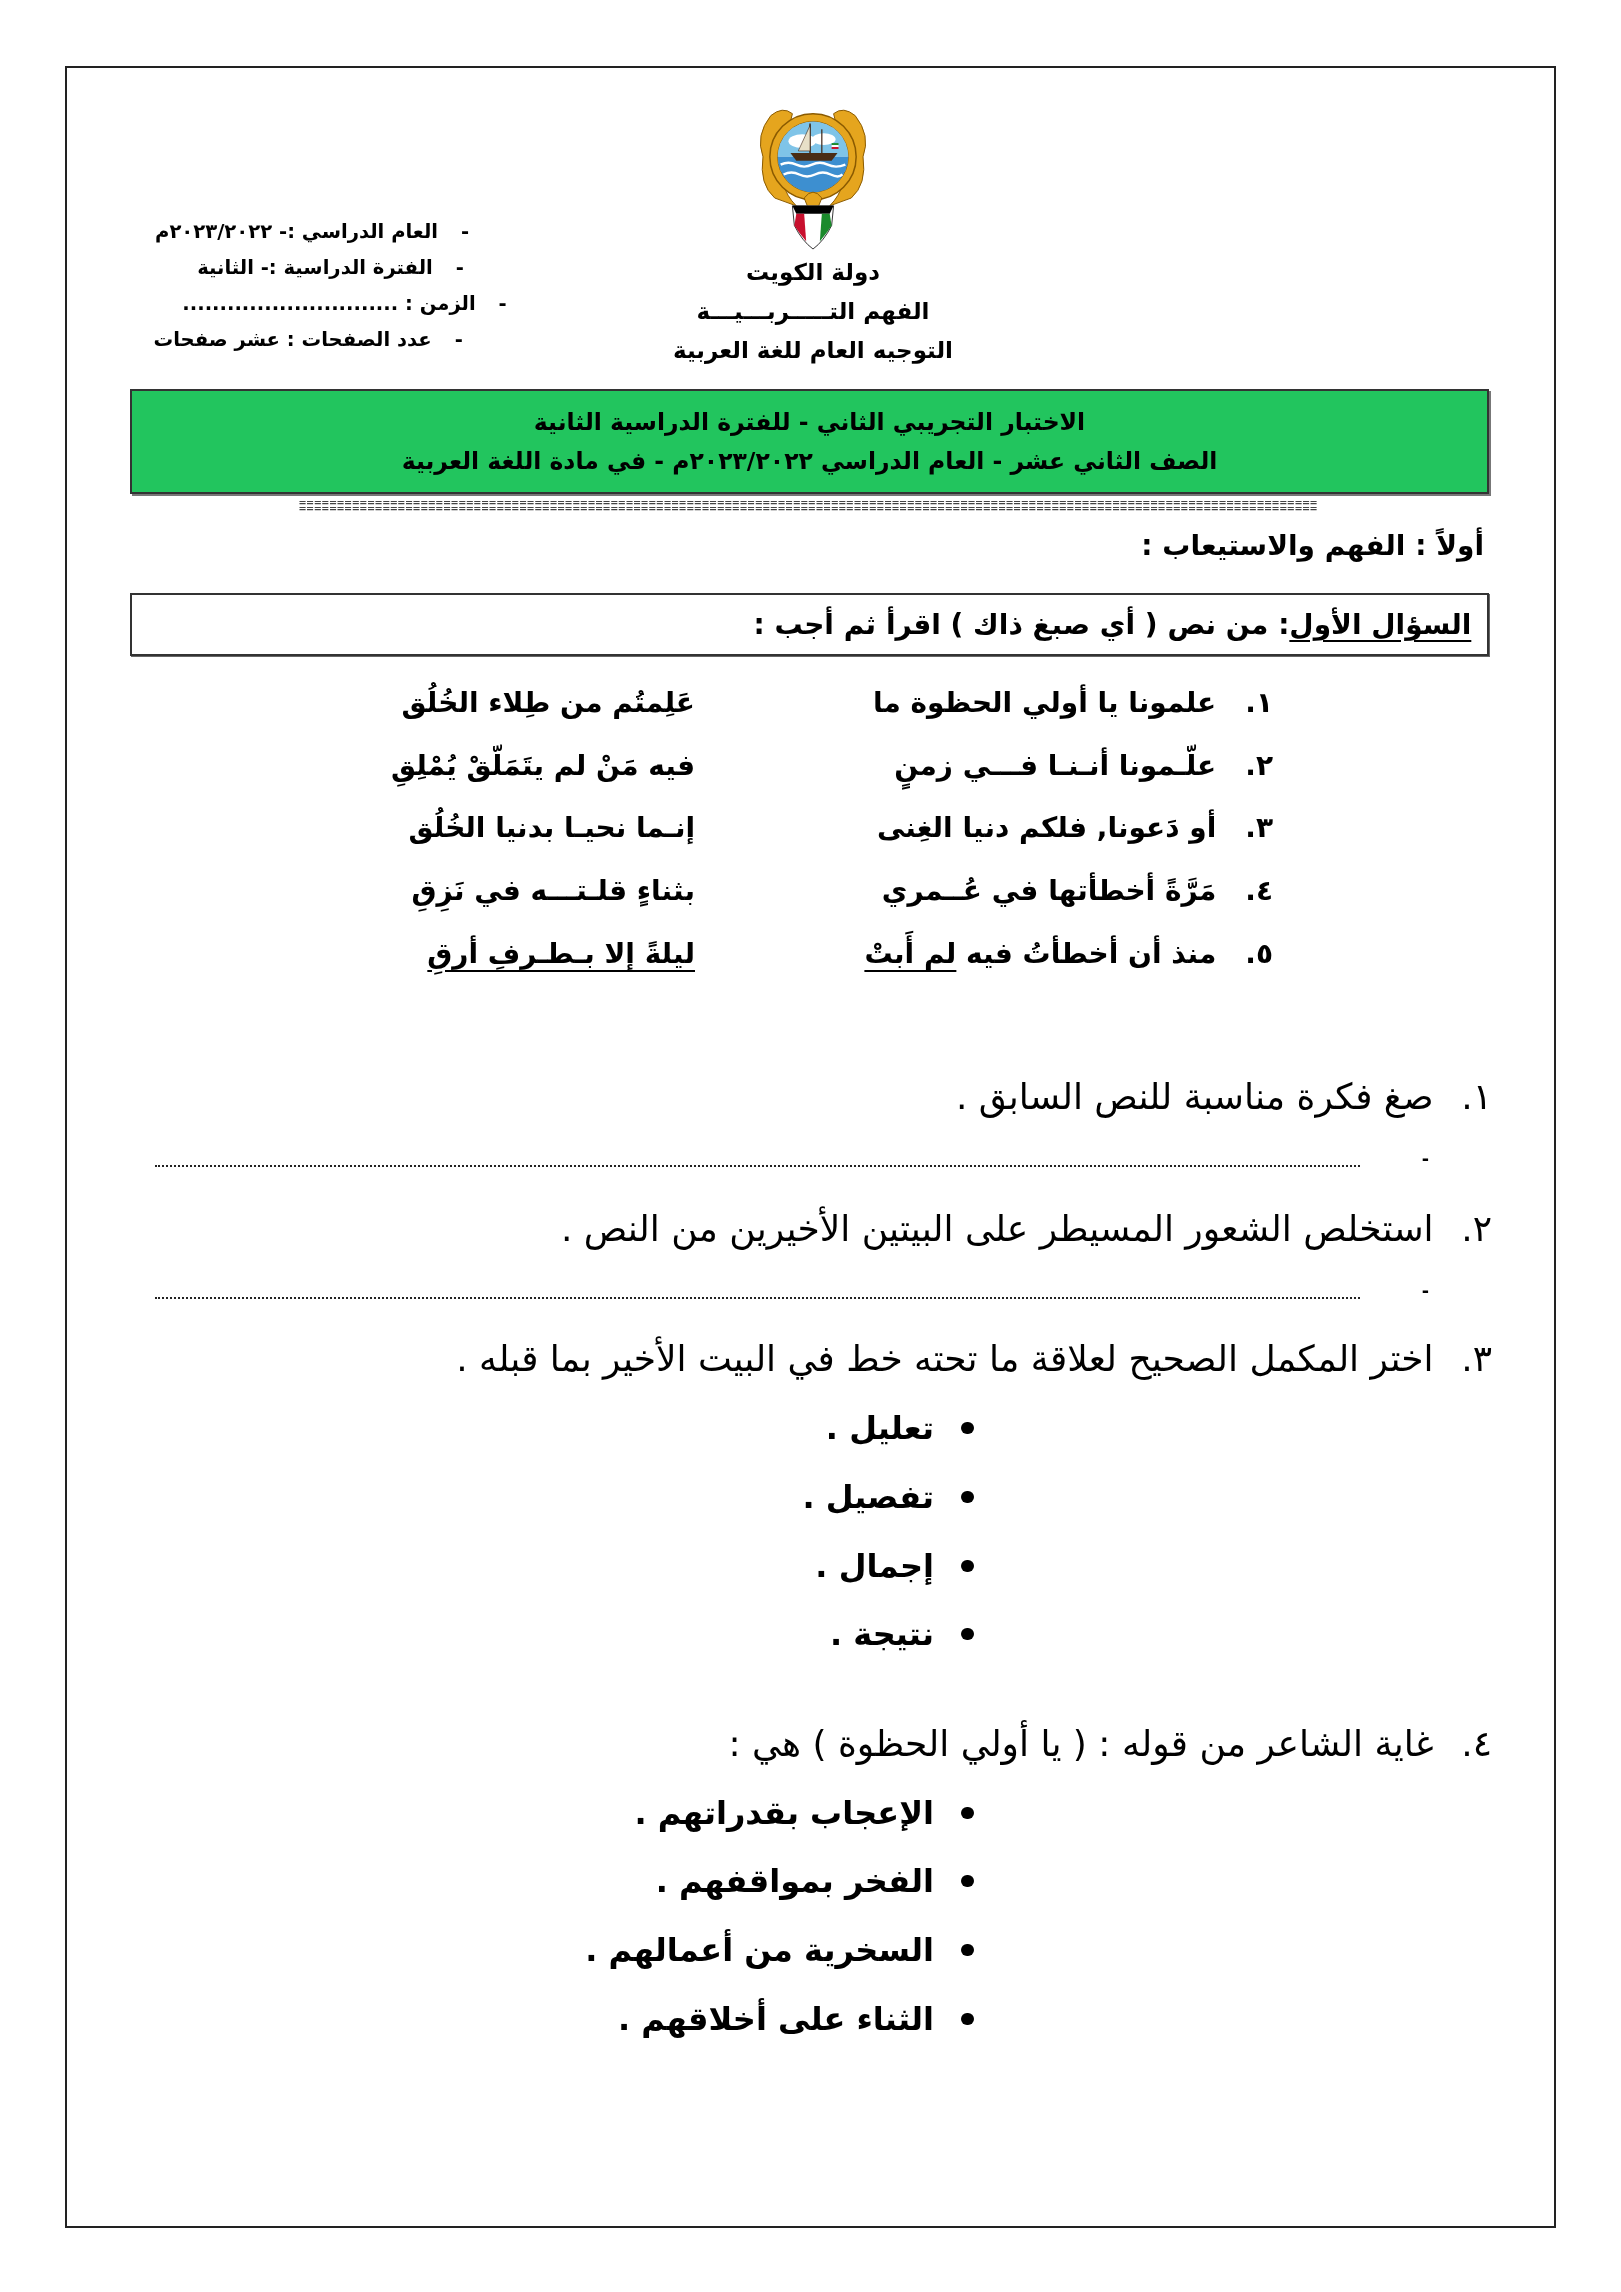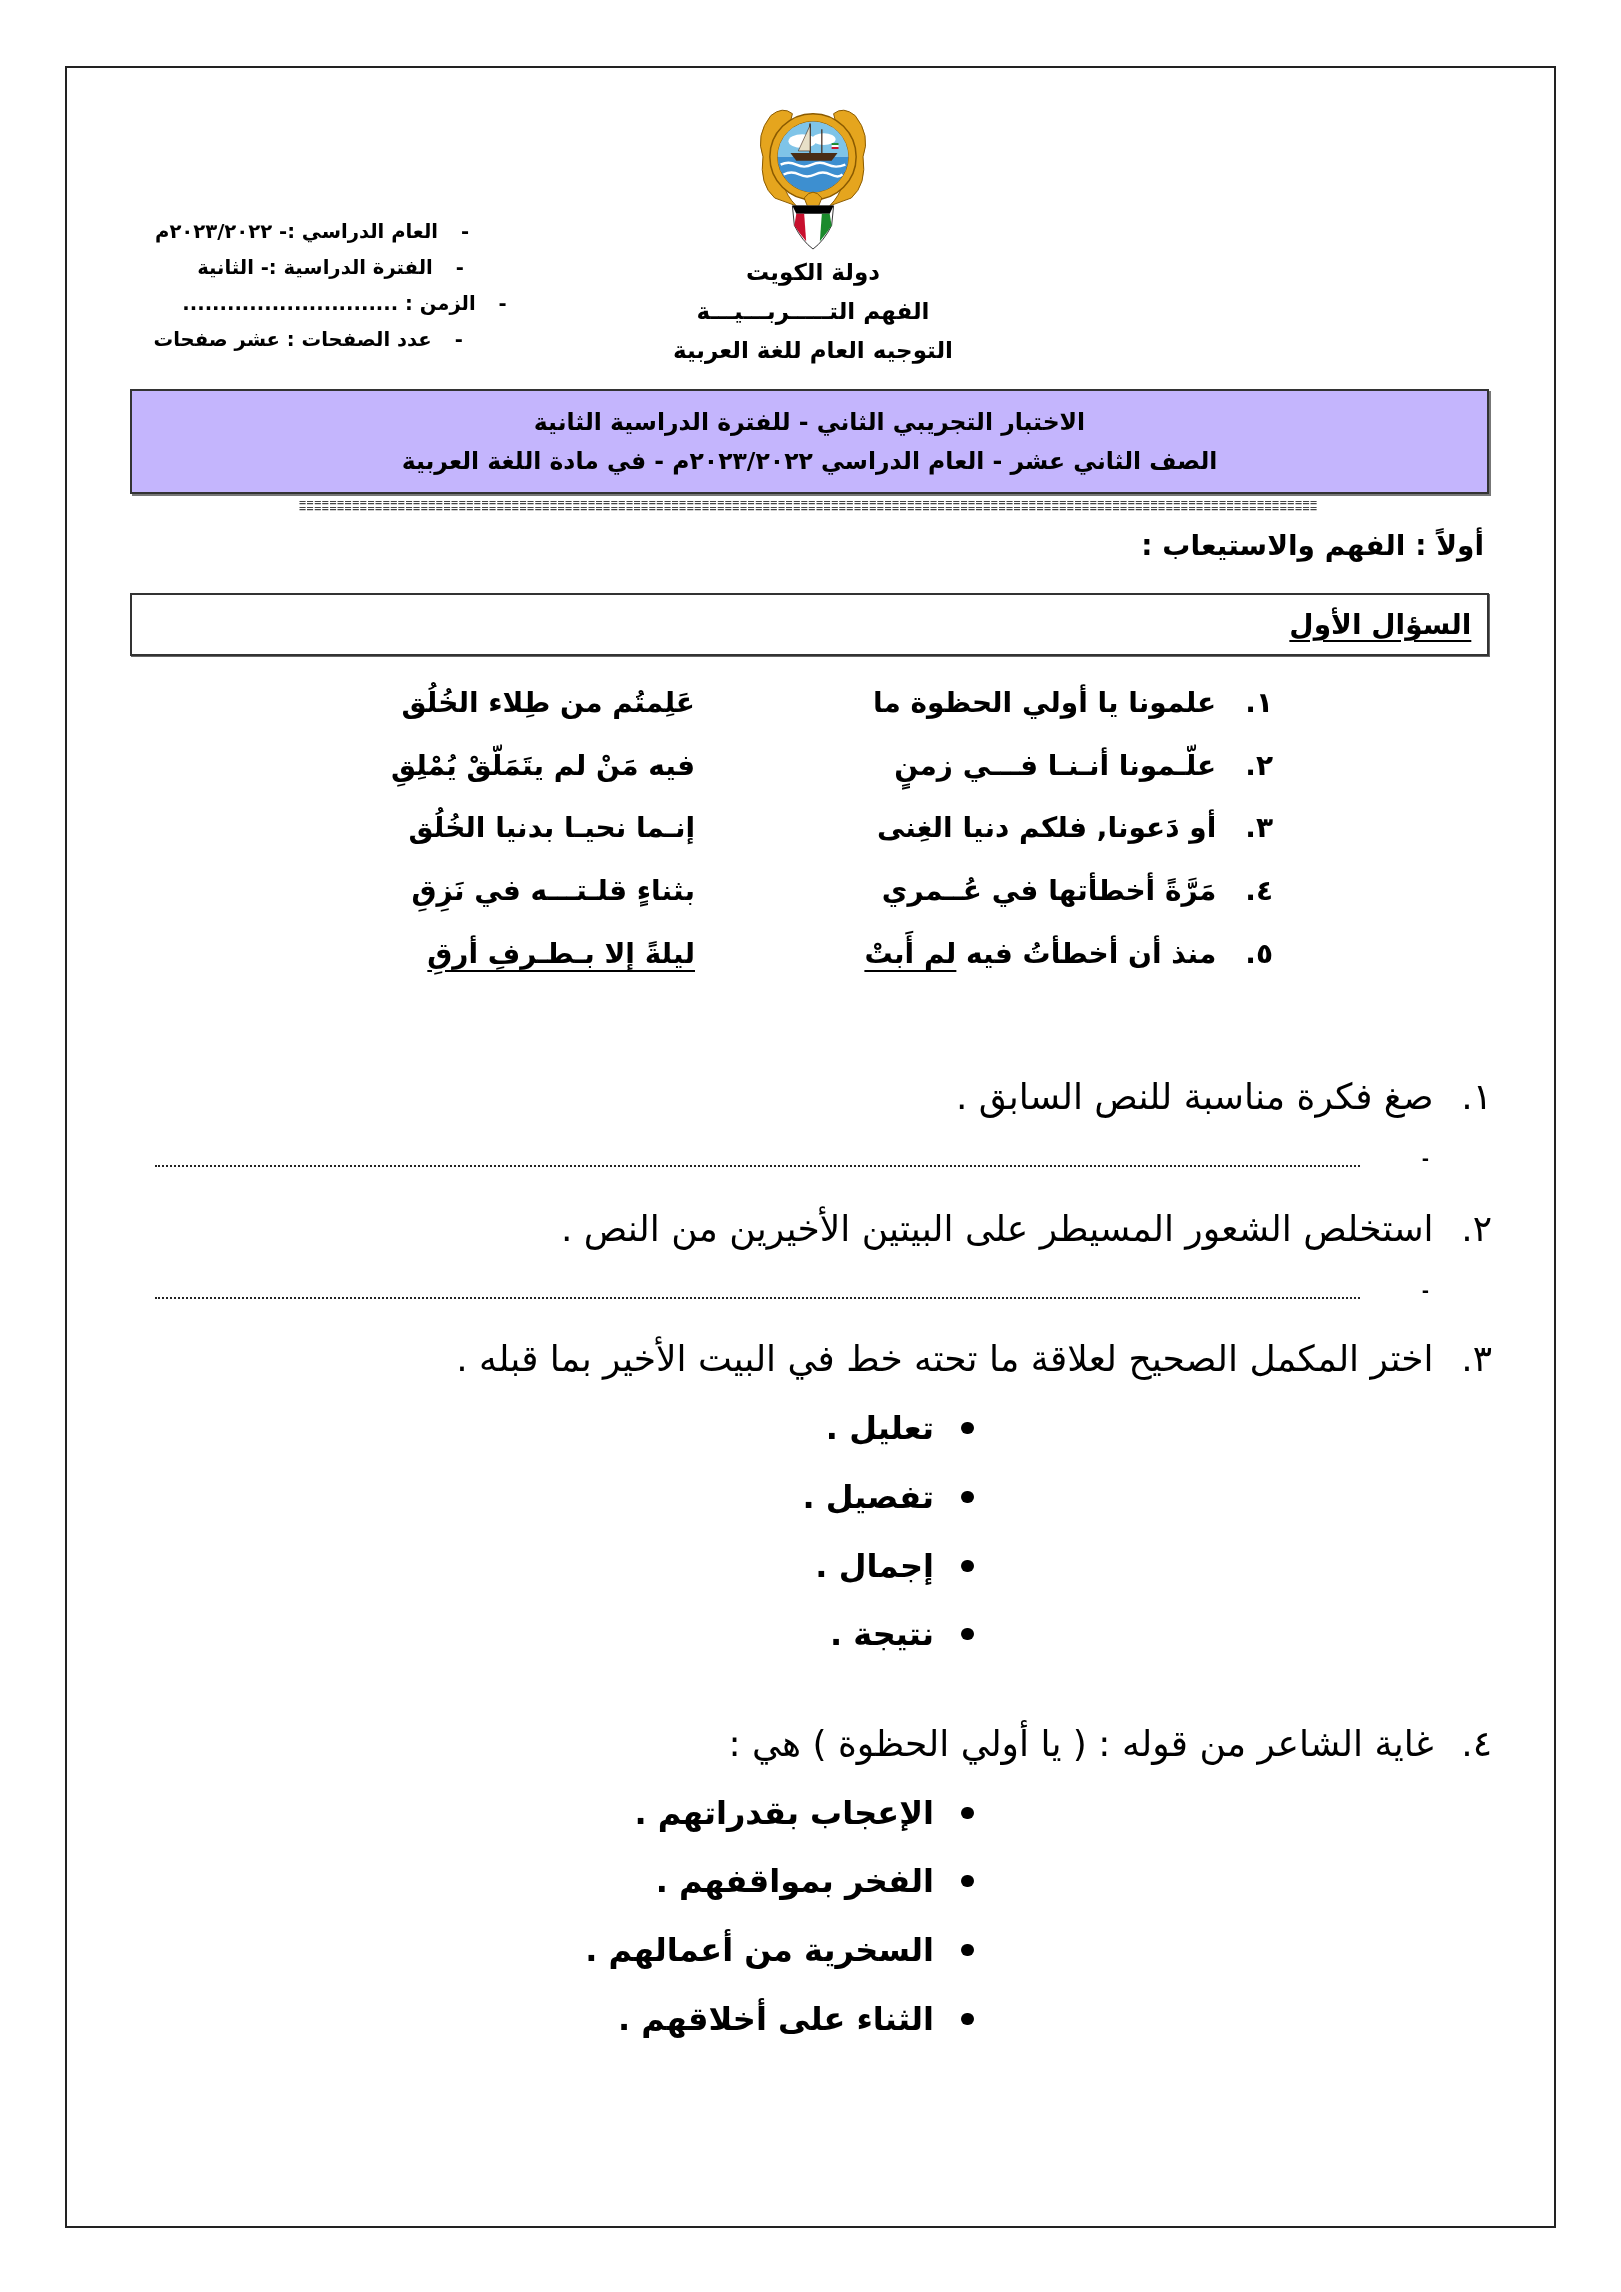--- a/index.html
+++ b/index.html
@@ -25,21 +25,21 @@
     position: absolute; left: 147px; top: 214px; width: 353px;
     font-size: 19.6px; font-weight: bold; line-height: 36px;
   }
   .info-row { display: flex; align-items: center; justify-content: center; white-space: nowrap; }
   .info-dash { width: 54px; text-align: center; flex: 0 0 54px; }
   .info-text { direction: rtl; }
 
   
   .title-box {
     position: absolute; left: 130px; top: 389px; width: 1359px; height: 105px;
-    background: #c4b5fd; border: 2px solid #333;
+    background: #22c55e; border: 2px solid #333;
     box-shadow: 2px 2px 0 #777;
     text-align: center; font-weight: bold; font-size: 23.5px;
     display: flex; flex-direction: column; justify-content: center; gap: 11.8px;
   }
   .title-box div { white-space: nowrap; }
 
   .double-rule {
     position: absolute; left: 299px; top: 500px; width: 1034px; height: 17.6px;
     font-family: "DejaVu Sans Mono", monospace; font-size: 11.8px; line-height: 5.9px;
     color: #444; overflow: hidden; direction: ltr; letter-spacing: 0.5px; white-space: nowrap;
@@ -153,20 +153,21 @@
 
 <div class="double-rule">
   <div>======================================================================================================================================</div>
   <div>======================================================================================================================================</div>
 </div>
 
 <div class="section-heading"><span>أولاً</span><span> : الفهم والاستيعاب :</span></div>
 
 <div class="question-box">
   <span class="q-label">السؤال الأول</span>
+  <span> : من نص ( أي صبغ ذاك ) اقرأ ثم أجب :</span>
 </div>
 
 <div class="poem">
   <div class="verse sadr" style="top:0"><span class="num">١.</span> <span>علمونا يا أولي الحظوة ما</span></div>
   <div class="verse ajuz" style="top:0">عَلِمتُم من طِلاء الخُلُق</div>
 
   <div class="verse sadr" style="top:63px"><span class="num">٢.</span> <span>علّـمونا أنـنـا فـــي زمنٍ</span></div>
   <div class="verse ajuz" style="top:63px">فيه مَنْ لم يتَمَلّقْ يُمْلِقِ</div>
 
   <div class="verse sadr" style="top:125px"><span class="num">٣.</span> <span>أو دَعونا, فلكم دنيا الغِنى</span></div>

